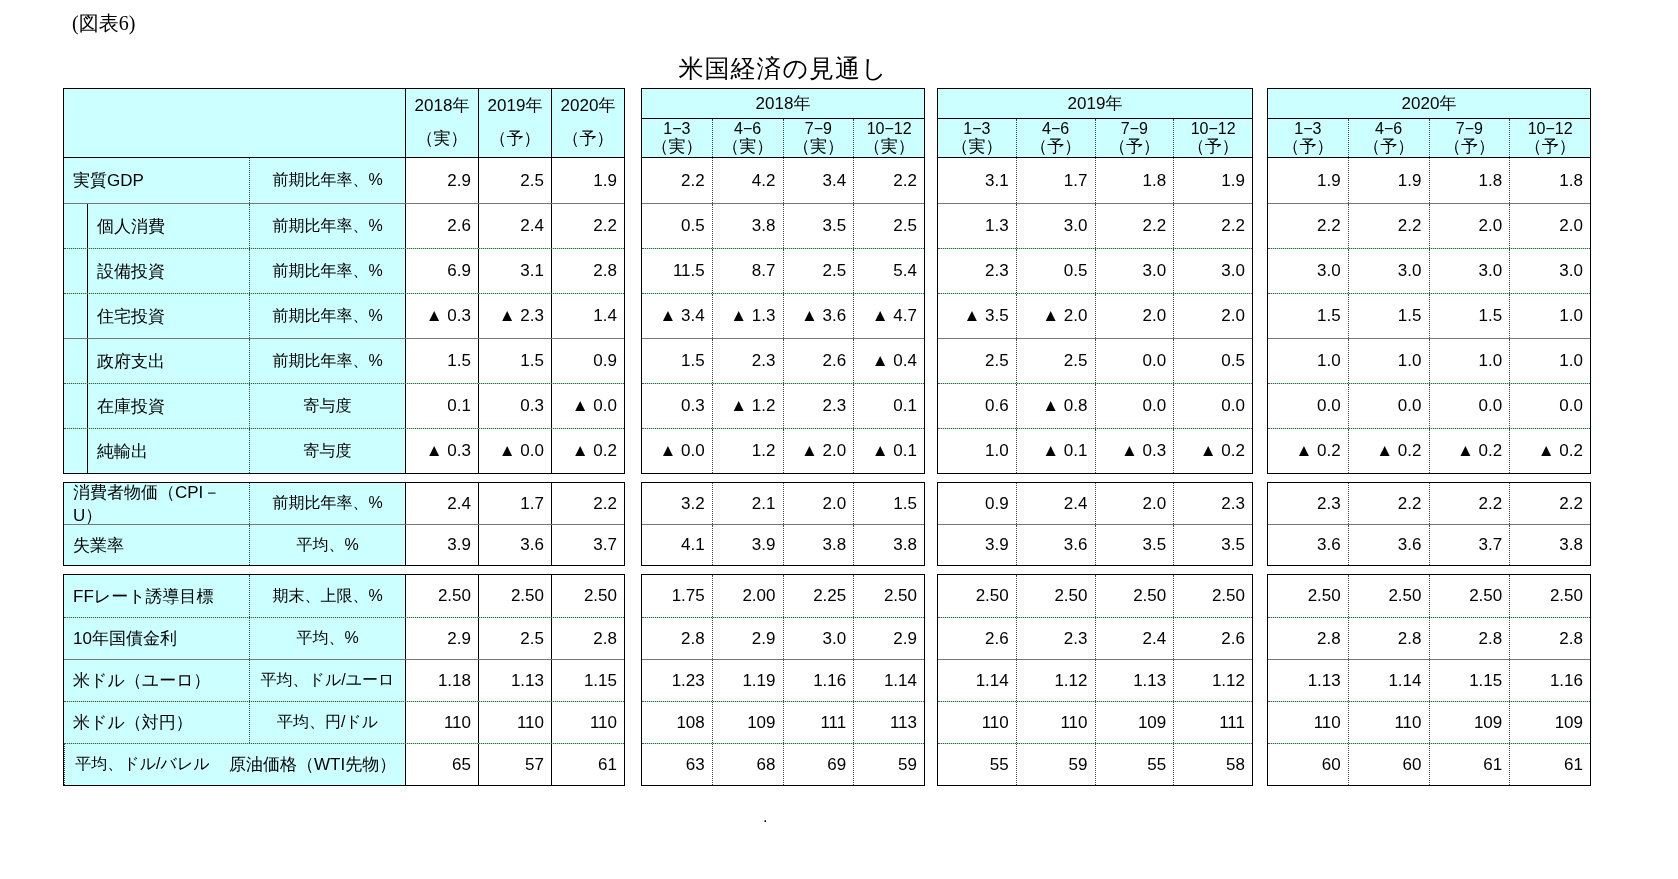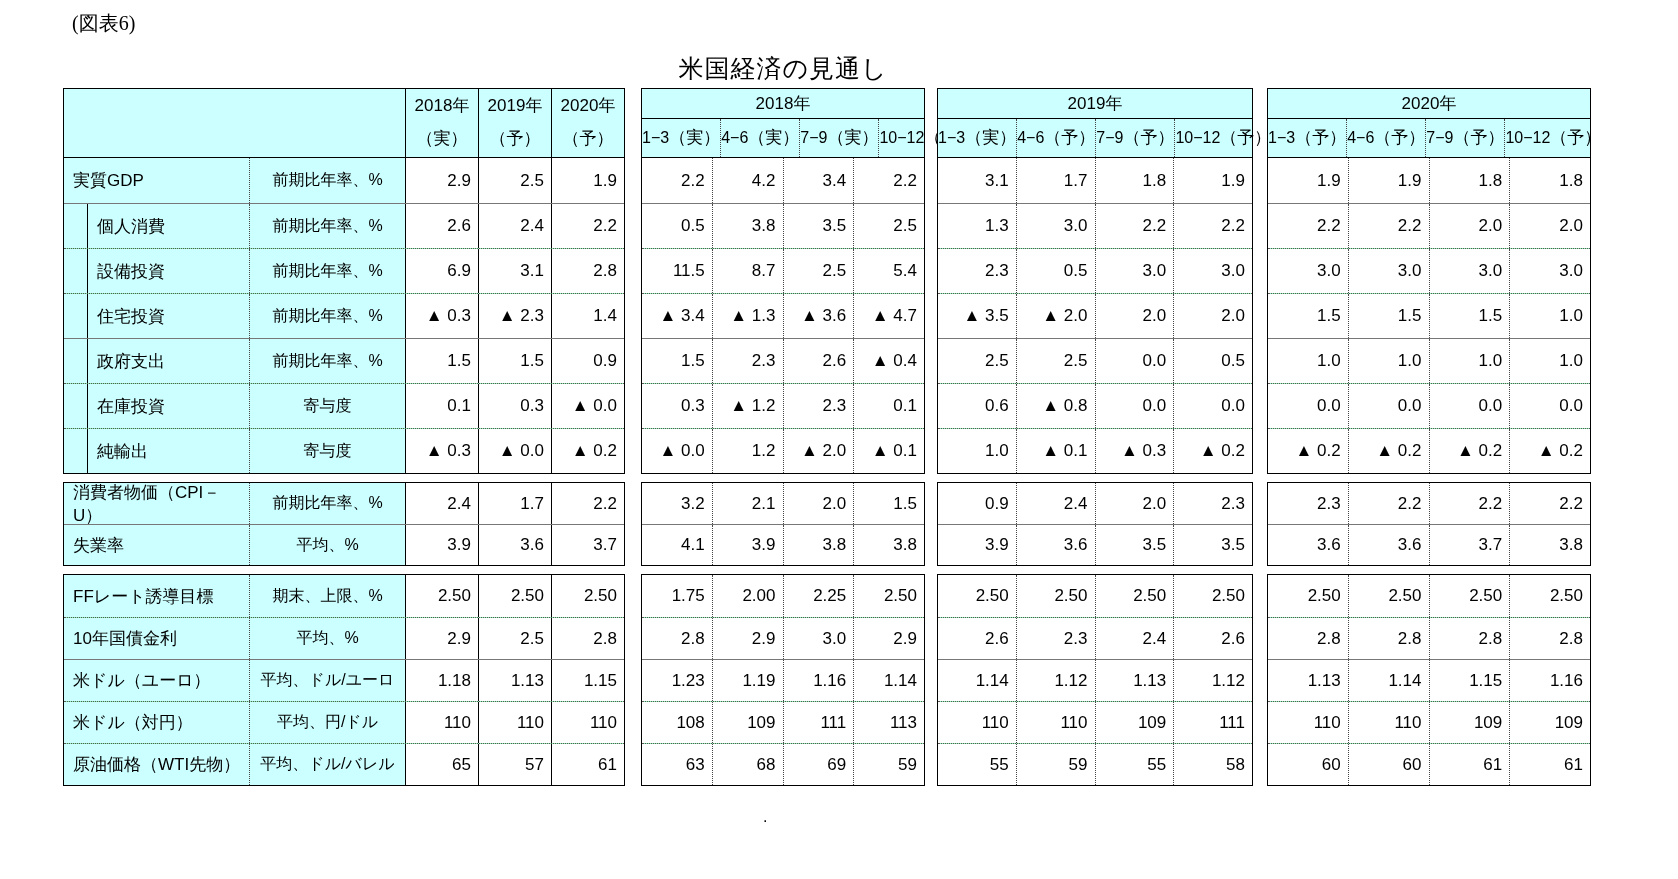--- a/index.html
+++ b/index.html
@@ -24,21 +24,21 @@
   .corner-cell{flex:0 0 341px}
   .annual-hdr-cell{flex:1;border-left:1px solid #000;display:flex;flex-direction:column;
                    justify-content:space-between;align-items:center;padding:5px 0 7px}
   .hdr-year{font-size:17px}
   .hdr-status{font-size:17px}
   
   .q-header{display:flex;flex-direction:column}
   .year-row{height:30px;border-bottom:1px solid #000;text-align:center;
             font-size:17px;line-height:29px}
   .q-row{flex:1;display:flex}
-  .q-hdr-cell{flex:1;display:flex;flex-direction:row;justify-content:center;
+  .q-hdr-cell{flex:1;display:flex;flex-direction:column;justify-content:center;
               align-items:center;font-size:16px;line-height:18px}
   .dl{border-left:1px dotted #444}
   
   .trow{display:flex}
   .trow.sec0{height:45px}
   .trow.sec1{height:41px}
   .trow.sec2{height:42px}
   .bt-dotted{border-top:1px dotted #555}
   .bt-solid{border-top:1px solid #777}
   .cell{display:flex;align-items:center}
@@ -198,24 +198,24 @@
           <div class="trow sec2 bt-dotted">
             <div class="cell c-label">
               <div class="label-text">米ドル（対円）</div>
             </div>
             <div class="cell c-unit">平均、円/ドル</div>
             <div class="cell c-val c-annual">110</div>
             <div class="cell c-val c-annual">110</div>
             <div class="cell c-val c-annual">110</div>
           </div>
           <div class="trow sec2 bt-dotted">
+            <div class="cell c-unit">平均、ドル/バレル</div>
             <div class="cell c-label">
               <div class="label-text">原油価格（WTI先物）</div>
             </div>
-            <div class="cell c-unit">平均、ドル/バレル</div>
             <div class="cell c-val c-annual">65</div>
             <div class="cell c-val c-annual">57</div>
             <div class="cell c-val c-annual">61</div>
           </div>
         </div>
       </div>
       <div class="block block-q block-q0">
         <div class="box header-box q-header">
           <div class="year-row">2018年</div>
           <div class="q-row">

